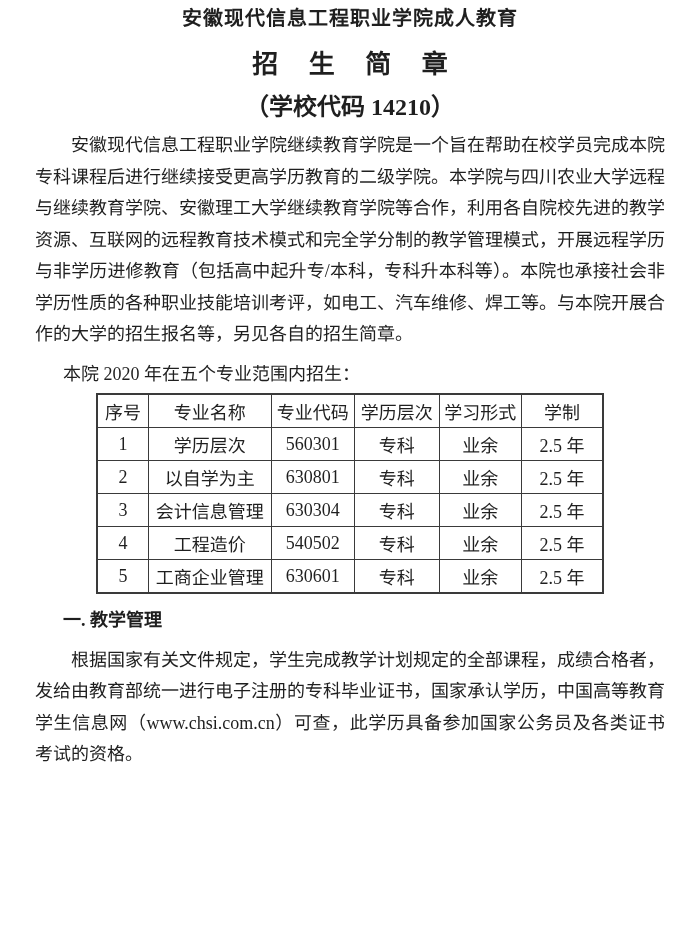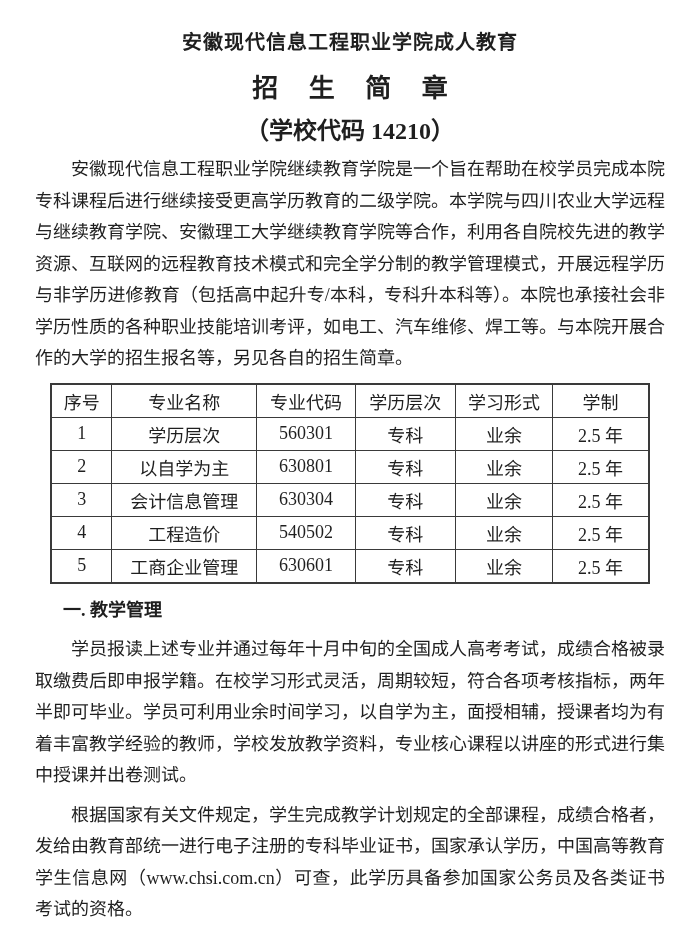--- a/index.html
+++ b/index.html
@@ -6,21 +6,21 @@
     margin: 0;
     padding: 0;
     background: #ffffff;
   }
   .page {
     position: relative;
     width: 689px;
     height: 943px;
     box-sizing: border-box;
     margin: 0 auto;
-    padding: 24px 16px 0 27px;
+    padding: 0 16px 0 27px;
     background: #ffffff;
     color: #1f1f1f;
     font-family: "Liberation Serif", "DejaVu Serif", serif;
     overflow: hidden;
   }
   .org-title {
     margin: 4px 0 0;
     font-size: 20px;
     line-height: 28px;
     font-weight: bold;
@@ -50,21 +50,21 @@
     text-align: justify;
     text-indent: 2em;
   }
   .lead-in {
     margin: 0;
     font-size: 18px;
     line-height: 31.5px;
     text-indent: 2em;
   }
   table.majors {
-    width: 600px;
+    width: 508px;
     margin: 3px auto 0;
     border-collapse: collapse;
     table-layout: fixed;
   }
   table.majors th,
   table.majors td {
     border: 1px solid #3a3a3a;
     font-size: 18px;
     font-weight: normal;
     text-align: center;
@@ -97,20 +97,21 @@
 <div class="page">
 
   <h2 class="org-title">安徽现代信息工程职业学院成人教育</h2>
 
   <h1 class="main-title">招 生 简 章</h1>
 
   <h3 class="code-title">（学校代码 14210）</h3>
 
   <p class="body-p">安徽现代信息工程职业学院继续教育学院是一个旨在帮助在校学员完成本院专科课程后进行继续接受更高学历教育的二级学院。本学院与四川农业大学远程与继续教育学院、安徽理工大学继续教育学院等合作，利用各自院校先进的教学资源、互联网的远程教育技术模式和完全学分制的教学管理模式，开展远程学历与非学历进修教育（包括高中起升专/本科，专科升本科等）。本院也承接社会非学历性质的各种职业技能培训考评，如电工、汽车维修、焊工等。与本院开展合作的大学的招生报名等，另见各自的招生简章。</p>
 
+  <p class="lead-in">本院 2020 年在五个专业范围内招生：</p>
 
   <table class="majors">
     <colgroup>
       <col class="c-index">
         <col class="c-name">
         <col class="c-code">
       <col class="c-level">
         <col class="c-form">
         <col class="c-length">
     </colgroup>
@@ -162,17 +163,16 @@
         <td>工商企业管理</td>
         <td>630601</td>
         <td>专科</td>
         <td>业余</td>
         <td>2.5 年</td>
       </tr>
     </tbody>
   </table>
 
   <h4 class="section-heading">一. 教学管理</h4>
-  <p class="body-p">学员报读上述专业并通过每年十月中旬的全国成人高考考试，成绩合格被录取缴费后即申报学籍。在校学习形式灵活，周期较短，符合各项考核指标，两年半即可毕业。学员可利用业余时间学习，以自学为主，面授相辅，授课者均为有着丰富教学经验的教师，学校发放教学资料，专业核心课程以讲座的形式进行集中授课并出卷测试。</p>
 
   <p class="body-p">根据国家有关文件规定，学生完成教学计划规定的全部课程，成绩合格者，发给由教育部统一进行电子注册的专科毕业证书，国家承认学历，中国高等教育学生信息网（www.chsi.com.cn）可查，此学历具备参加国家公务员及各类证书考试的资格。</p>
 
 </div>
 
 </body></html>

